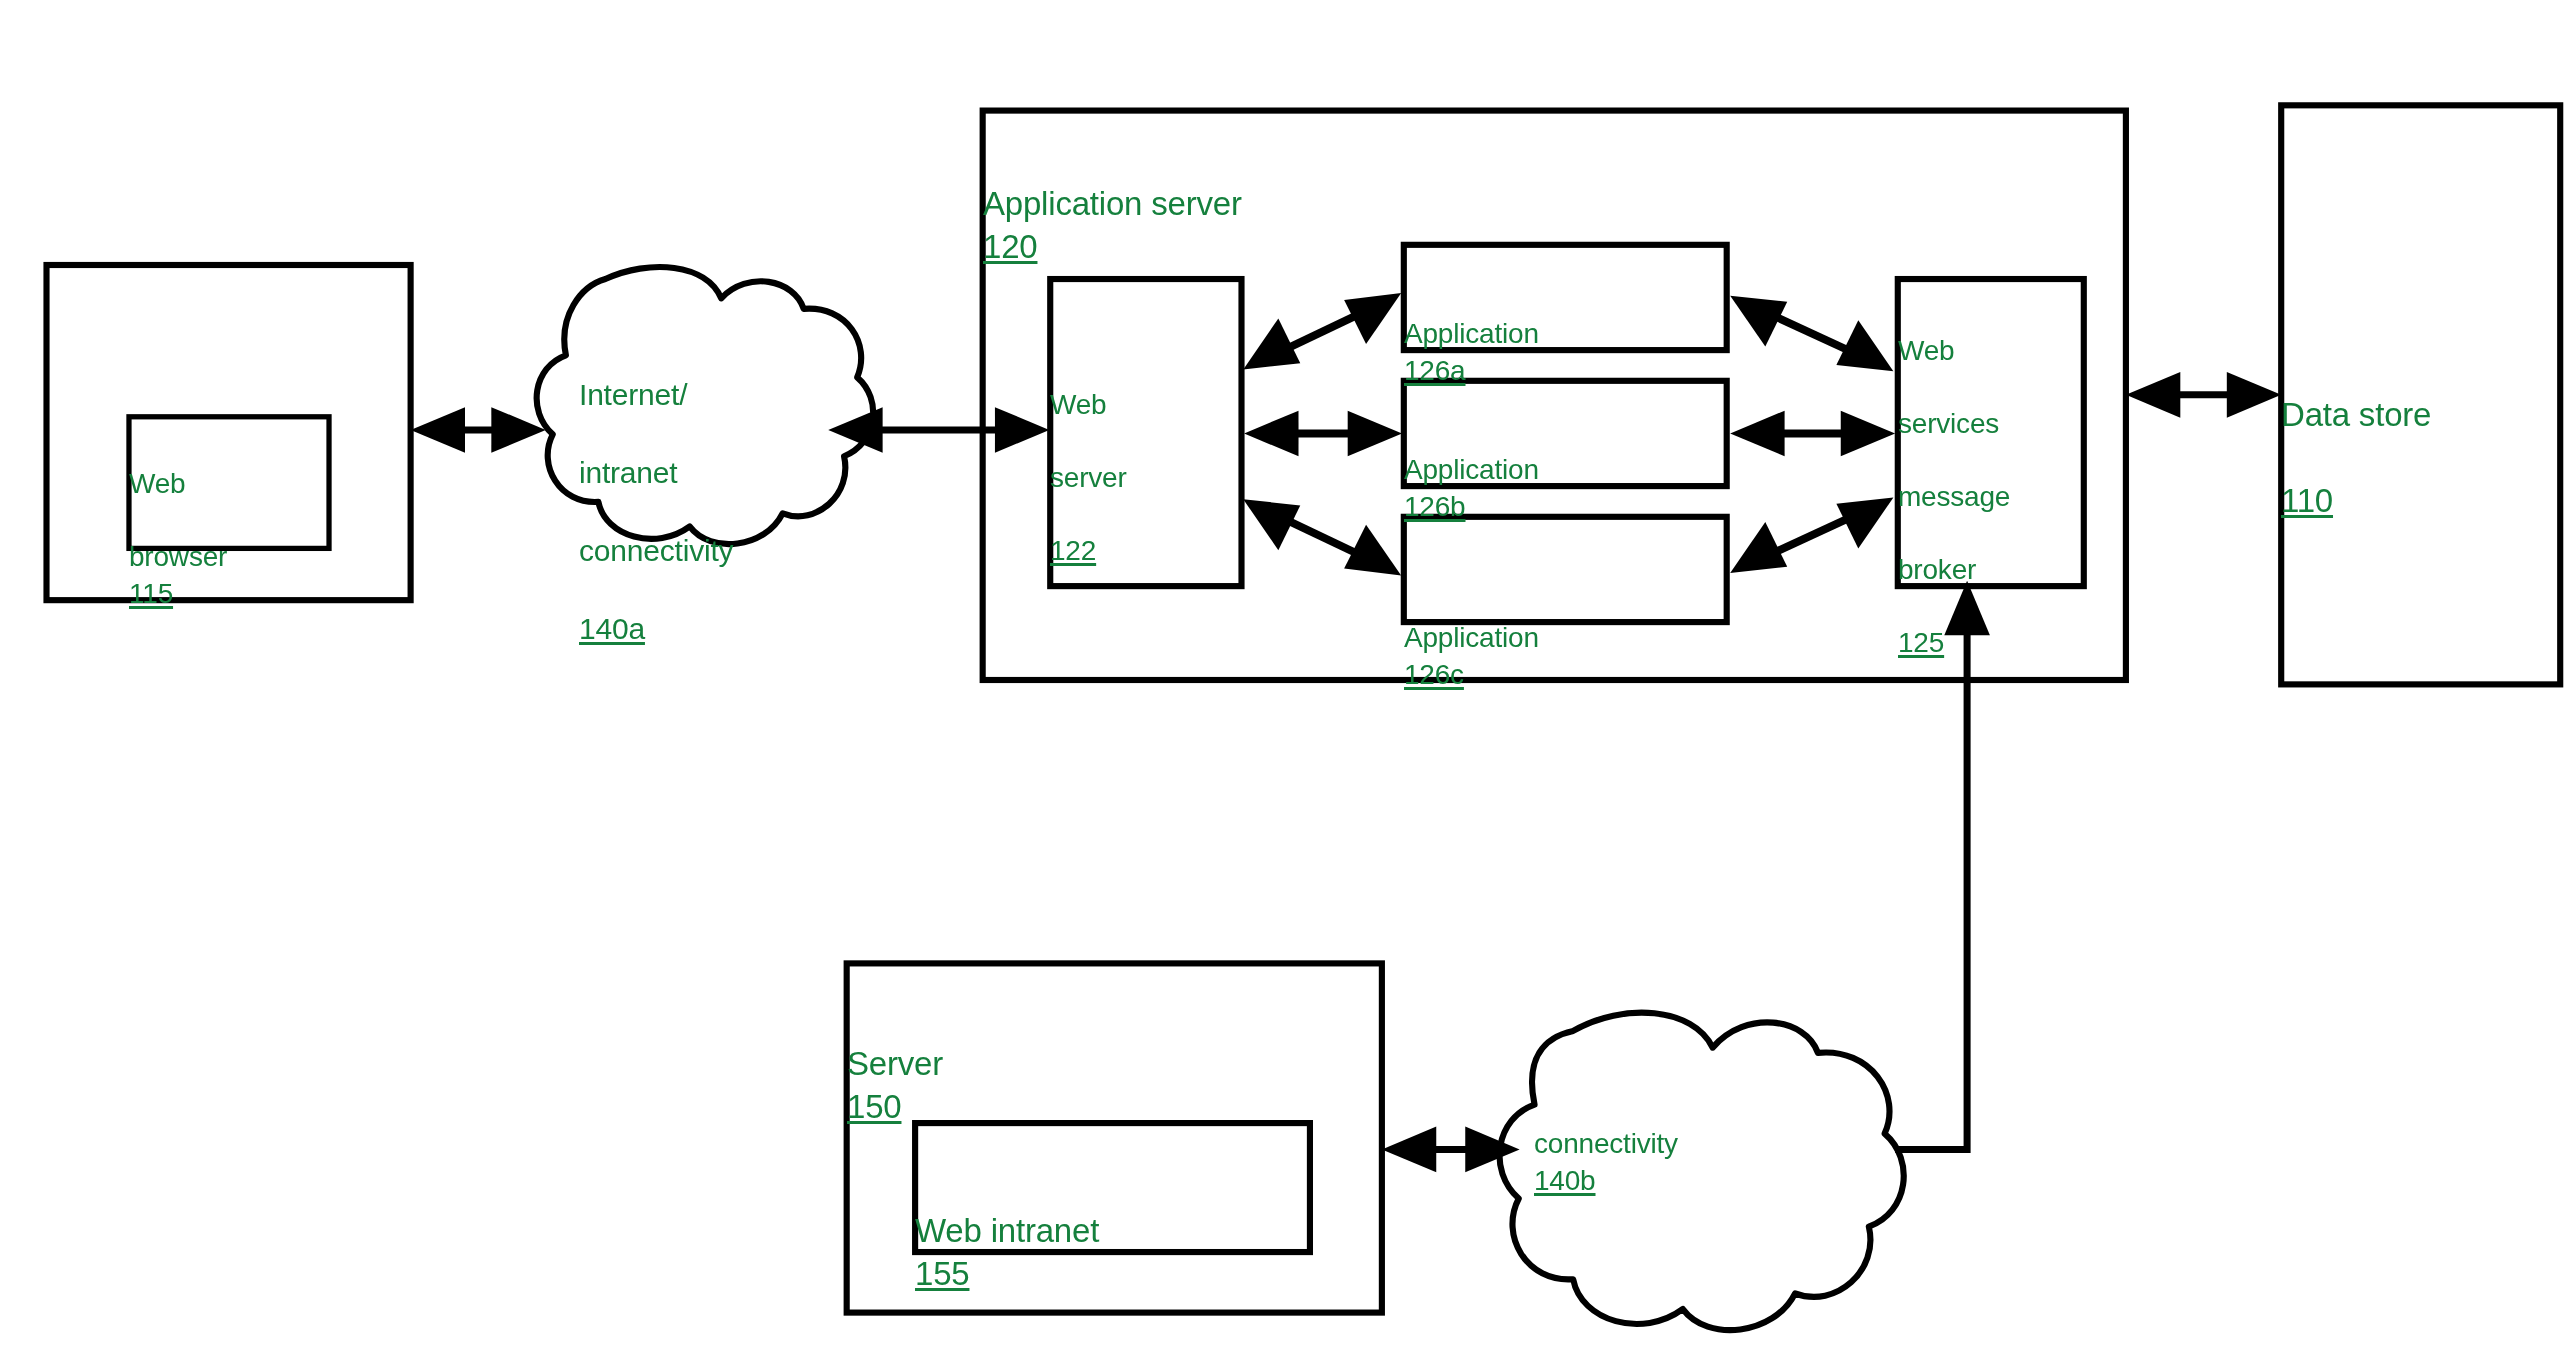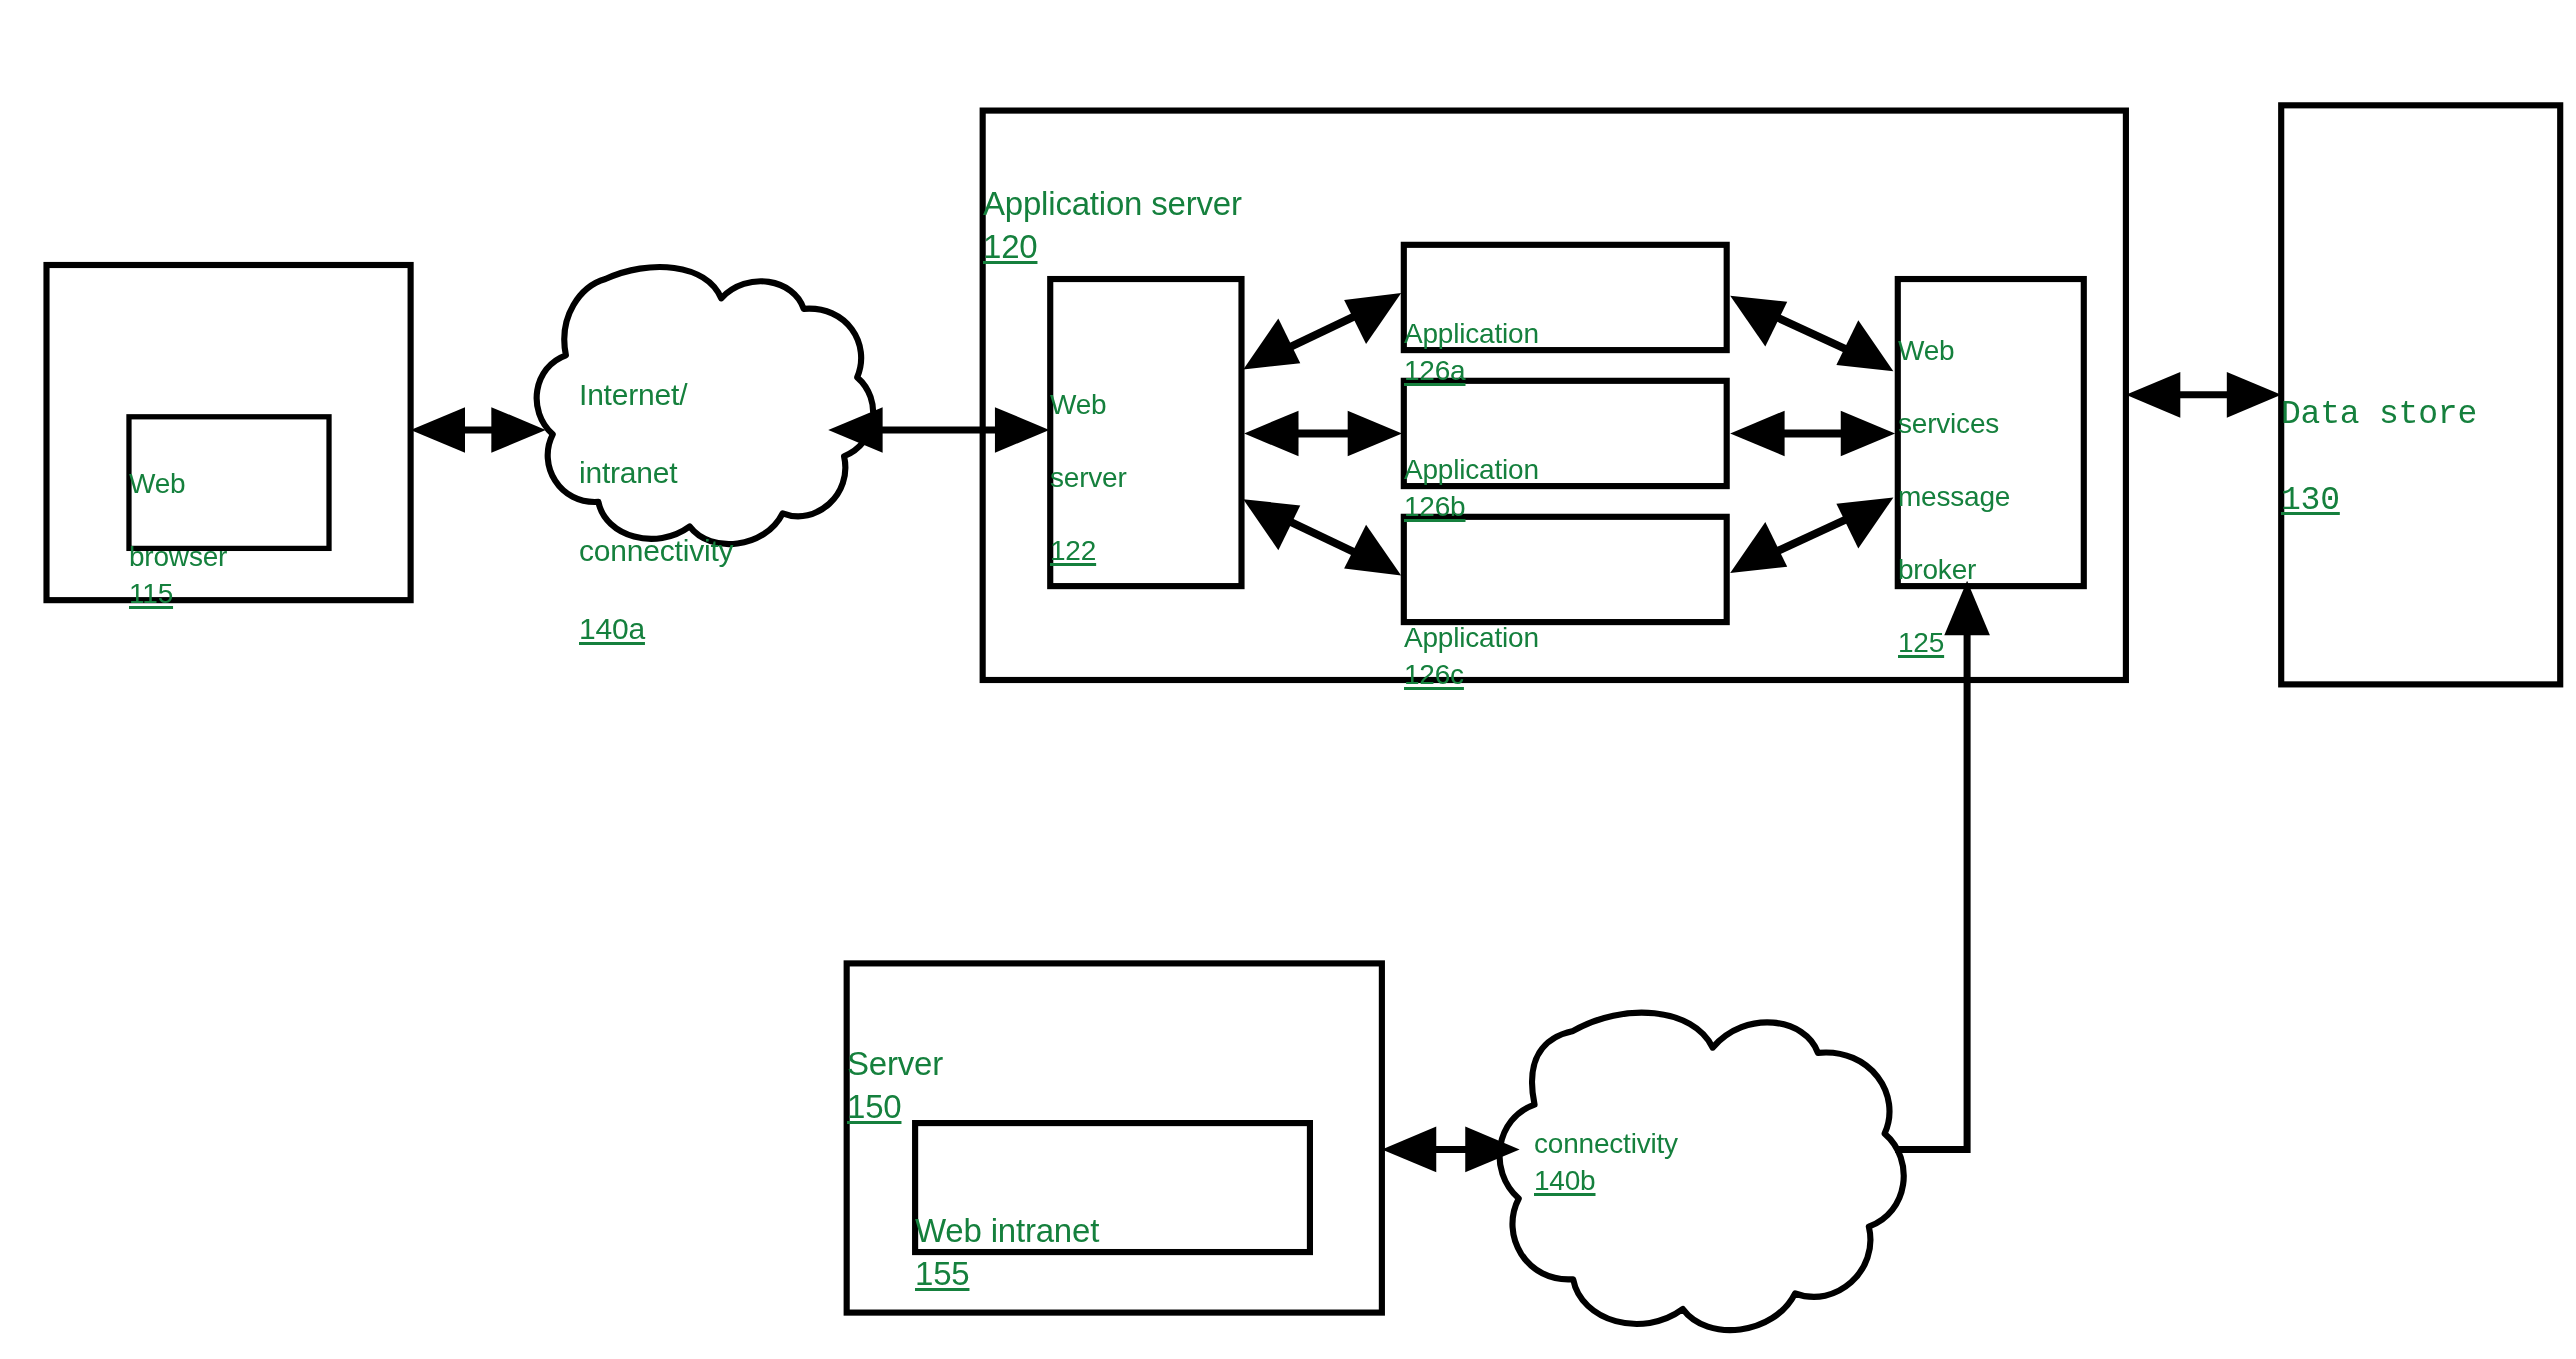--- a/index.html
+++ b/index.html
@@ -230,23 +230,23 @@
   </div>
 
   <div class="lbl t36" style="left:1898px; top:297px; width:186px;">
     <div>Web</div>
     <div>services</div>
     <div>message</div>
     <div>broker</div>
     <div><span class="u">125</span></div>
   </div>
 
-  <div class="lbl t38" style="left:2281px; top:351px; width:279px;font-family:Liberation Mono, monospace;">
+  <div class="lbl t38" style="left:2281px; top:351px; width:279px;">
     <div>Data store</div>
-    <div><span class="u">130</span></div>
+    <div><span class="u">110</span></div>
   </div>
 
   <div class="lbl t38" style="left:847px; top:1000px; width:535px;">
     <span>Server</span>
     <span class="u">150</span>
   </div>
 
   <div class="lbl t38" style="left:915px; top:1167px; width:395px;">
     <span>Web intranet</span>
     <span class="u">155</span>

